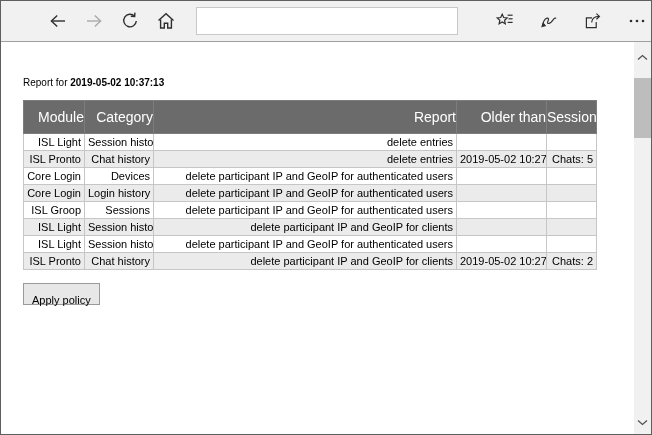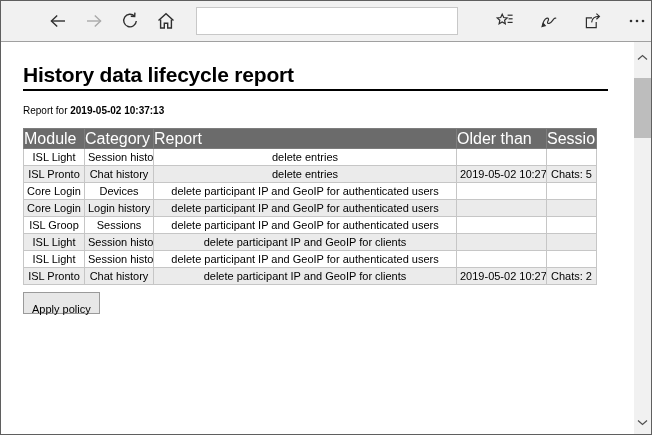--- a/index.html
+++ b/index.html
@@ -44,33 +44,33 @@
     padding-bottom:2px;border-bottom:2px solid #000;width:585px;
     letter-spacing:-0.2px;
   }
   .report-line{margin-top:14px;font-size:10px;color:#000;}
   .report-line b{font-weight:bold;}
   table.report{
     margin-top:12px;border-collapse:collapse;table-layout:fixed;width:573px;
     border:1px solid var(--table-border);
   }
   table.report th{
-    background:var(--header-bg);color:#fff;font-weight:normal;font-size:16px;
-    height:20px;border:1px solid var(--table-border);border-left:1px solid #a6a6a6;
-    text-align:left;overflow:hidden;white-space:nowrap;
+    background:var(--header-bg);color:#fff;font-weight:normal;font-size:14px;
+    height:33px;border:1px solid var(--table-border);border-left:1px solid #a6a6a6;
+    text-align:right;overflow:hidden;white-space:nowrap;
   }
   table.report th:first-child{border-left-color:var(--table-border);}
   table.report td{
-    font-size:11px;color:#000;height:17px;text-align:center;
+    font-size:11px;color:#000;height:17px;text-align:right;
     border:1px solid var(--cell-border);padding:0 3px;
     overflow:hidden;white-space:nowrap;
   }
   table.report tbody tr:nth-child(even){background:var(--row-stripe);}
   .apply-btn{
-    margin-top:7px;font-family:inherit;font-size:11px;color:#000;
+    margin-top:13px;font-family:inherit;font-size:11px;color:#000;
     background:#e7e7e7;border:1px solid #9a9a9a;padding:10px 8px;height:20px;
     line-height:12px;cursor:pointer;
   }
   
   .scrollbar{
     position:absolute;top:0;right:0;width:17px;height:100%;
     background:#f1f1f1;
   }
   .scroll-btn{
     position:absolute;left:0;width:17px;height:17px;border:none;background:transparent;
@@ -158,21 +158,20 @@
               <circle cx="10" cy="10" r="1.3"></circle>
               <circle cx="16" cy="10" r="1.3"></circle>
           </svg>
         </span>
       </button>
     </div>
   </div>
 
   <div class="page">
     <div class="content">
-      <h1 class="title">History data lifecycle report</h1>
 
       <div class="report-line">
         <span>Report for</span>
         <b>2019-05-02 10:37:13</b>
       </div>
 
       <table class="report">
         <colgroup>
           <col style="width:61px">
             <col style="width:69px">

